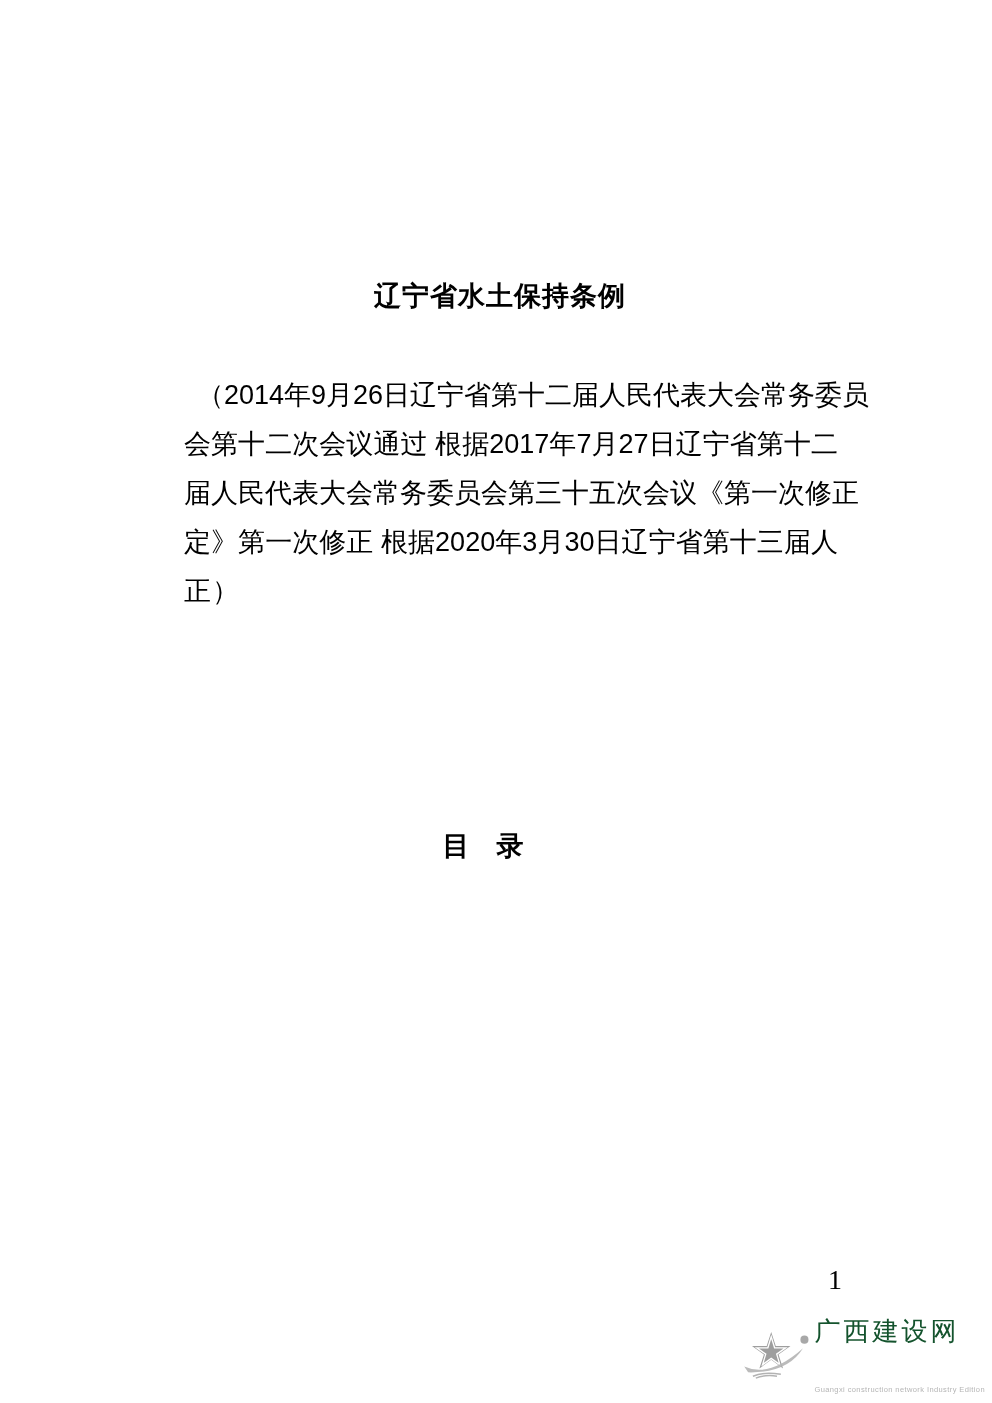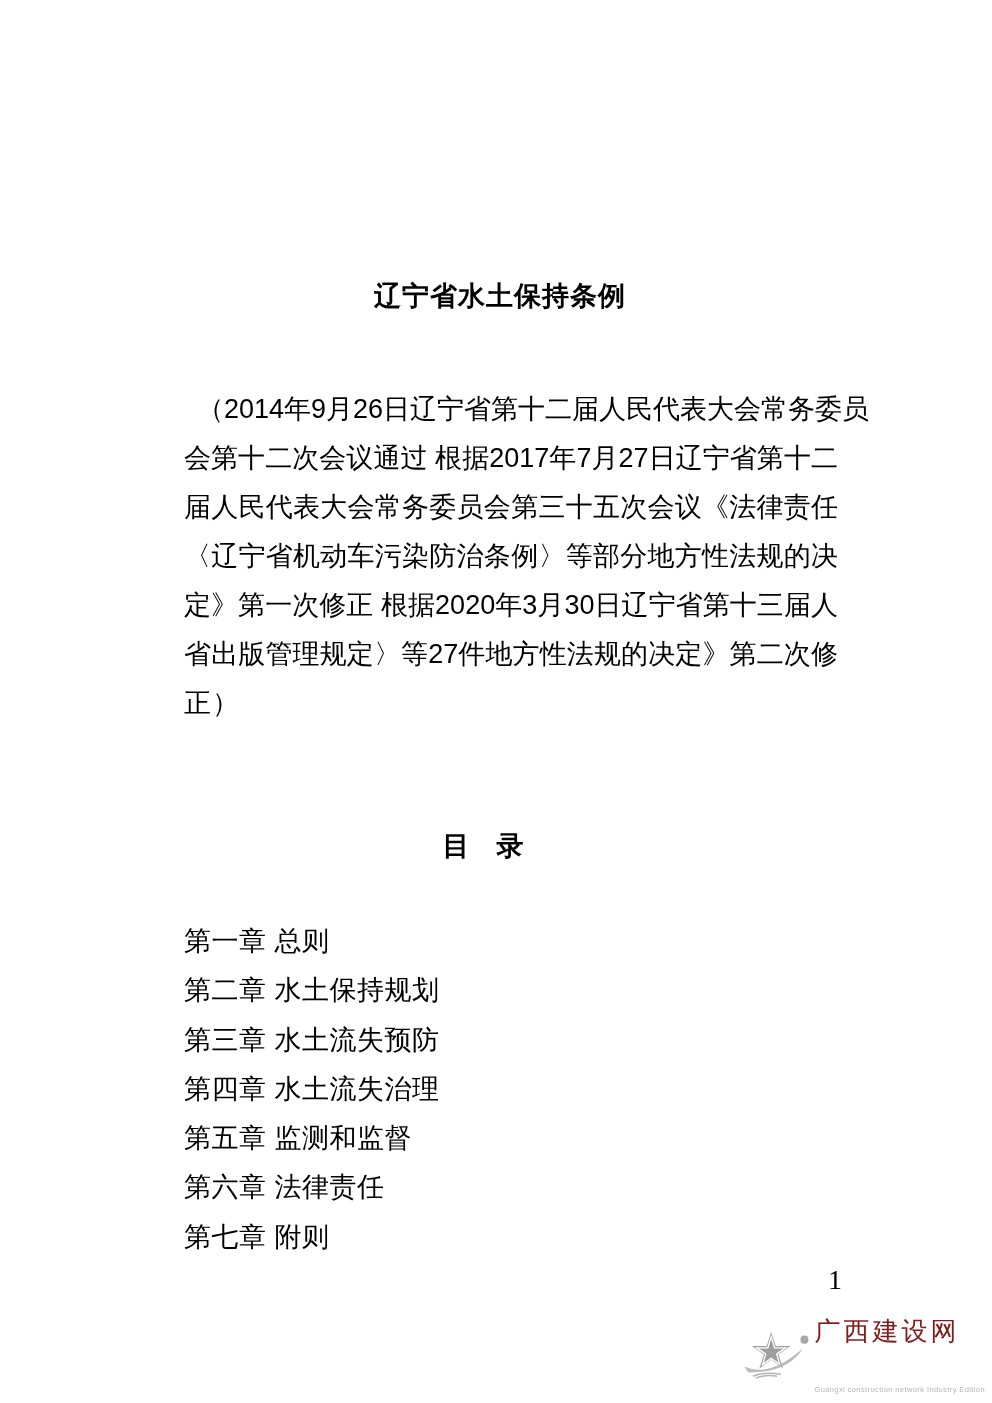--- a/index.html
+++ b/index.html
@@ -27,21 +27,21 @@
     margin: 0;
     text-align: center;
     font-size: 27px;
     font-weight: 600;
     letter-spacing: 1px;
     white-space: nowrap;
   }
 
   .preamble {
     position: absolute;
-    top: 385px;
+    top: 371px;
     left: 184px;
     width: 654px;
     font-size: 27px;
     line-height: 49px;
   }
   .pline {
     text-align: justify;
     text-align-last: justify;
     white-space: nowrap;
   }
@@ -91,21 +91,21 @@
     bottom: 9px;
     display: flex;
     align-items: center;
     gap: 2px;
   }
   .wm-logo { display: block; flex: 0 0 auto; }
   .wm-textcol { display: flex; flex-direction: column; align-items: flex-start; }
   .wm-name {
     font-size: 26px;
     line-height: 28px;
-    color: #7f1d1d;
+    color: #14532d;
     letter-spacing: 3px;
     white-space: nowrap;
   }
   .wm-caption {
     font-size: 7.5px;
     line-height: 9px;
     color: #b5b5b5;
     letter-spacing: 0.4px;
     white-space: nowrap;
     margin-top: 40px;
@@ -114,38 +114,27 @@
 </head>
 <body>
 
 <div class="page">
 
   <h1 class="doc-title">辽宁省水土保持条例</h1>
 
   <div class="preamble">
     <div class="pline">（2014年9月26日辽宁省第十二届人民代表大会常务委员</div>
     <div class="pline">会第十二次会议通过 根据2017年7月27日辽宁省第十二</div>
-    <div class="pline">届人民代表大会常务委员会第三十五次会议《法律责任</div>
-    <div class="pline">〈辽宁省机动车污染防治条例〉等部分地方性法规的决</div>
+    <div class="pline">届人民代表大会常务委员会第三十五次会议《第一次修正</div>
     <div class="pline">定》第一次修正 根据2020年3月30日辽宁省第十三届人</div>
-    <div class="pline">省出版管理规定〉等27件地方性法规的决定》第二次修</div>
     <div class="pline">正）</div>
   </div>
 
   <h2 class="toc-heading">目　录</h2>
 
-  <div class="toc-list">
-    <div class="toc-item">第一章 总则</div>
-    <div class="toc-item">第二章 水土保持规划</div>
-    <div class="toc-item">第三章 水土流失预防</div>
-    <div class="toc-item">第四章 水土流失治理</div>
-    <div class="toc-item">第五章 监测和监督</div>
-    <div class="toc-item">第六章 法律责任</div>
-    <div class="toc-item">第七章 附则</div>
-  </div>
 
   <div class="page-number">1</div>
 
   <div class="watermark">
     <svg class="wm-logo" viewBox="0 0 72 54" width="70" height="52" aria-hidden="true">
 
       <path d="M30,2 L34.7,16.5 L50,16.5 L37.6,25.5 L42.3,40 L30,31 L17.7,40 L22.4,25.5 L10,16.5 L25.3,16.5 Z" fill="#9e9e9e"></path>
 
       <path d="M30,7 L33.5,18.5 L45,18.5 L35.7,25 L39,36 L30,29.5 L21,36 L24.3,25 L15,18.5 L26.5,18.5 Z" fill="none" stroke="#ffffff" stroke-width="1.4"></path>
 

